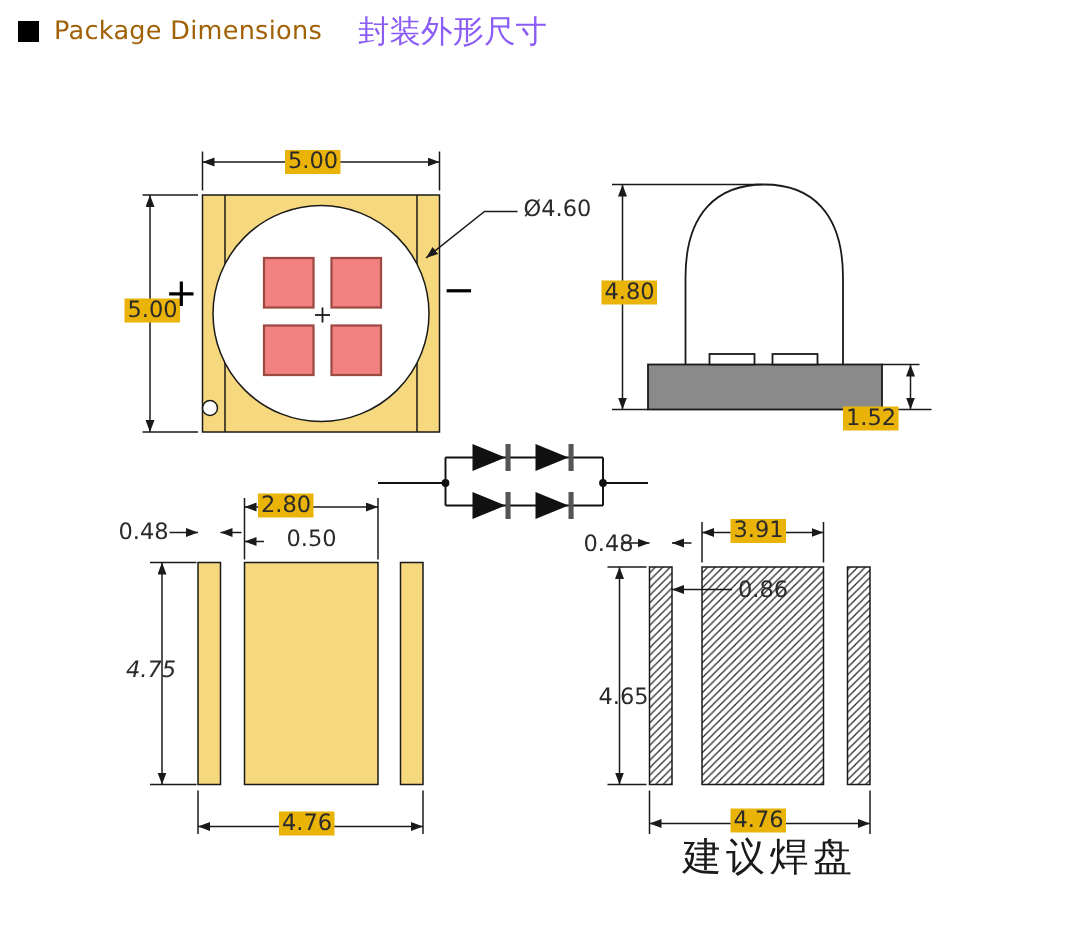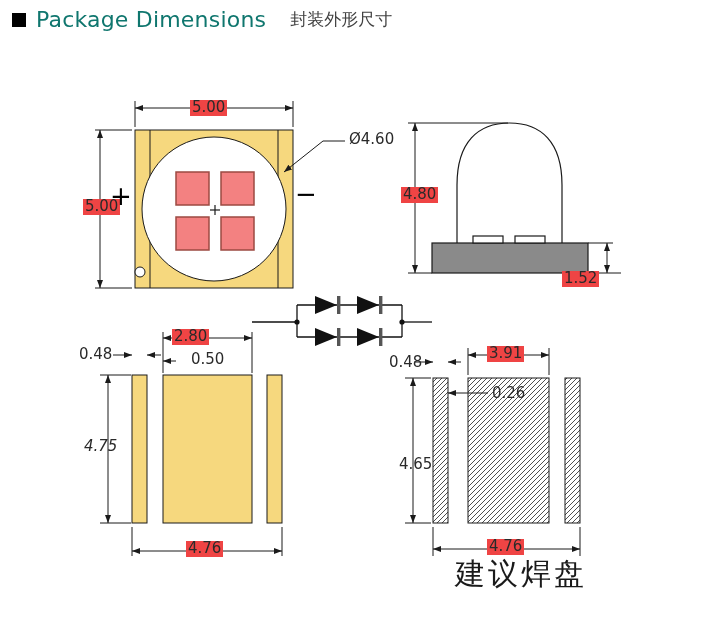--- a/index.html
+++ b/index.html
@@ -2,31 +2,31 @@
 <html><head>
 <meta charset="utf-8">
 <style>
   html,body{margin:0;padding:0;background:#fff;}
   .page{
     position:relative;width:719px;height:622px;background:#ffffff;
     font-family:"DejaVu Sans","Liberation Sans",sans-serif;overflow:hidden;
   }
   .header{position:absolute;left:12px;top:7px;display:flex;align-items:center;gap:10px;}
   .bullet{width:14px;height:14px;background:#000;display:inline-block;}
-  .title-en{font-size:22px;color:#0f766e;letter-spacing:0.2px;}
-  .title-cn{font-size:17px;color:#404040;margin-left:14px;font-family:"DejaVu Sans","Liberation Serif",serif;}
+  .title-en{font-size:17px;color:#a16207;letter-spacing:0.2px;}
+  .title-cn{font-size:21px;color:#8b5cf6;margin-left:14px;font-family:"DejaVu Sans","Liberation Serif",serif;}
   svg.lines{position:absolute;left:0;top:0;}
   .dim{
-    position:absolute;font-size:15px;color:#2a2a2a;background:#ef4444;
+    position:absolute;font-size:15px;color:#2a2a2a;background:#eab308;
     padding:0 2px;line-height:1.05;white-space:nowrap;
   }
   .dim.nobg{background:transparent;text-align:center;}
   .sign{position:absolute;font-size:26px;color:#000;background:transparent;line-height:1;}
   .caption{
-    position:absolute;font-size:30px;color:#1a1a1a;
+    position:absolute;font-size:26px;color:#1a1a1a;
     font-family:"DejaVu Serif","Liberation Serif",serif;letter-spacing:3px;
   }
 </style>
 </head>
 <body>
 
 <div class="page">
 
   <div class="header">
     <span class="bullet"></span>
@@ -162,18 +162,18 @@
   <div class="dim" style="left:562px;top:271px;">1.52</div>
 
   <div class="dim nobg" style="left:77px;top:347px;">0.48</div>
   <div class="dim" style="left:172px;top:329px;">2.80</div>
   <div class="dim nobg" style="left:177px;top:352px;margin-left:12px;">0.50</div>
   <div class="dim nobg" style="left:82px;top:439px;font-style:italic;">4.75</div>
   <div class="dim" style="left:186px;top:541px;">4.76</div>
 
   <div class="dim nobg" style="left:387px;top:355px;">0.48</div>
   <div class="dim" style="left:487px;top:346px;">3.91</div>
-  <div class="dim nobg" style="left:490px;top:386px;">0.26</div>
+  <div class="dim nobg" style="left:490px;top:386px;">0.86</div>
   <div class="dim nobg" style="left:397px;top:434px;margin-top:23px;">4.65</div>
   <div class="dim" style="left:487px;top:539px;">4.76</div>
   <div class="caption" style="left:455px;top:554px;">建议焊盘</div>
 
 </div>
 
 </body></html>

